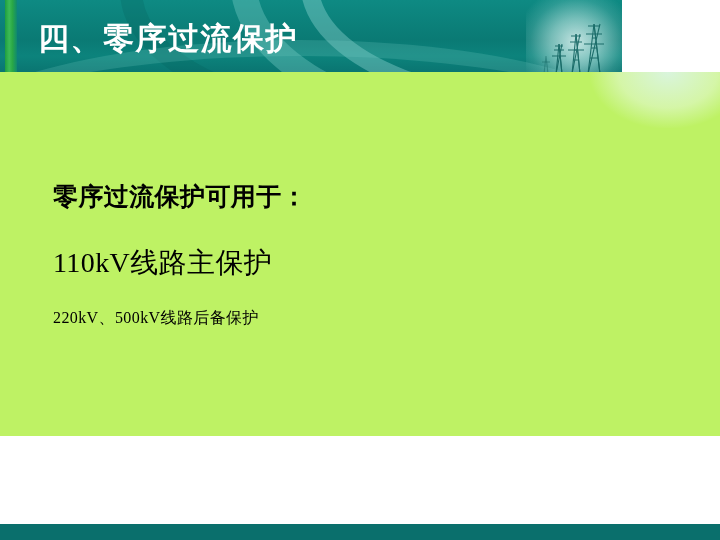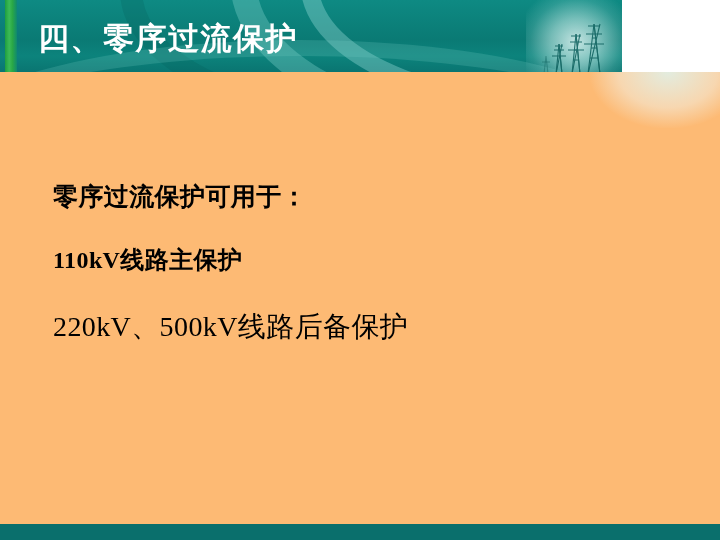--- a/index.html
+++ b/index.html
@@ -122,22 +122,22 @@
     position: absolute;
     left: 0; top: 0;
   }
 
   
   #body-area {
     position: absolute;
     left: 0;
     top: 72px;
     width: 720px;
-    height: 452px;
-    background: #fdba74;
+    height: 364px;
+    background: #bef264;
     text-align: right;
   }
   #header-underglow {
     position: absolute;
     right: 0;
     top: 0;
     width: 130px;
     height: 56px;
     background: radial-gradient(ellipse at 60% 0%,
                 rgba(222,245,242,0.85) 0%,
@@ -153,26 +153,26 @@
     white-space: nowrap;
     letter-spacing: 0.4px;
   }
   #line-heading {
     top: 108px;
     font-size: 25px;
     font-weight: bold;
   }
   #line-item-1 {
     top: 172px;
-    font-size: 24px;
-    font-weight: bold;
+    font-size: 28px;
+    font-weight: normal;
   }
   #line-item-2 {
     top: 236px;
-    font-size: 28px;
+    font-size: 16px;
     font-weight: normal;
   }
 
   
   #footer-bar {
     position: absolute;
     left: 0;
     top: 524px;
     width: 720px;
     height: 16px;

